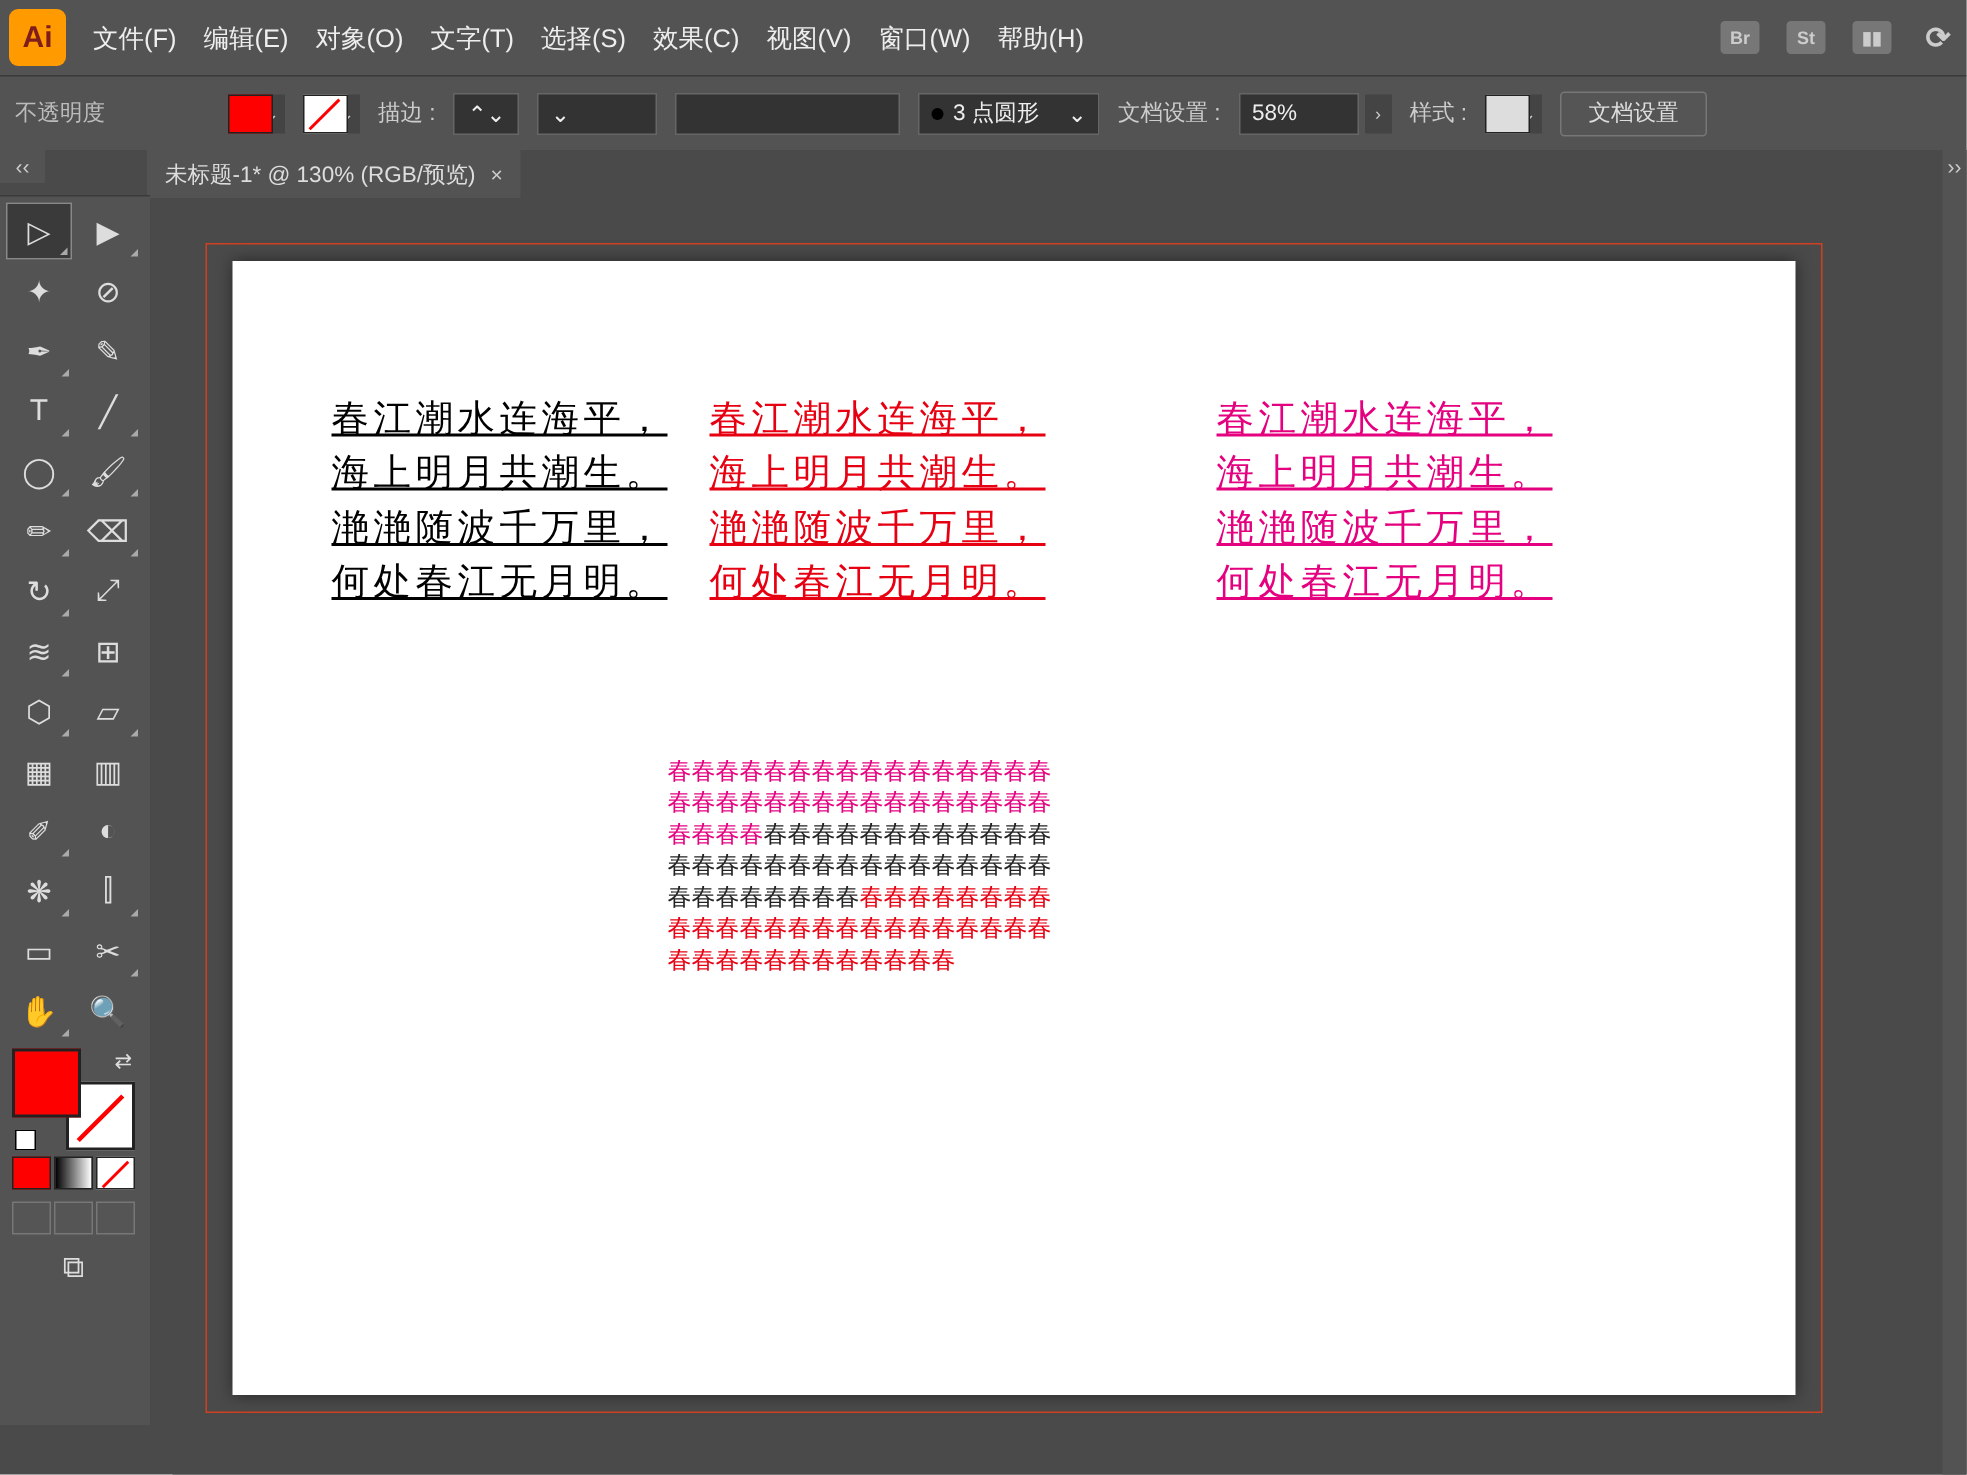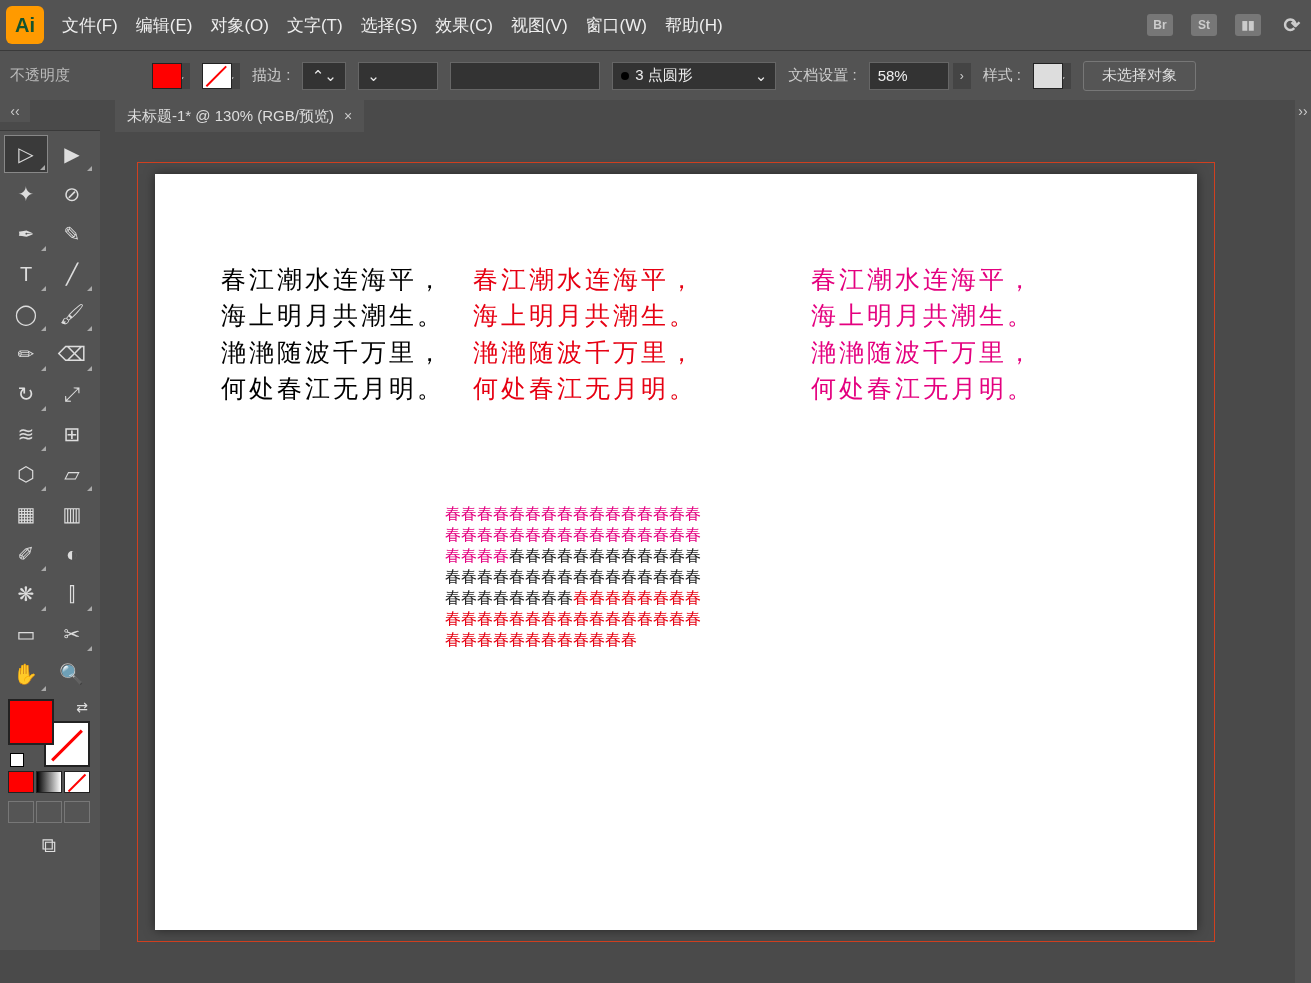--- a/index.html
+++ b/index.html
@@ -1,44 +1,44 @@
 <!DOCTYPE html>
 <html><head>
 <meta charset="utf-8">
 <style>
 * { margin: 0; padding: 0; box-sizing: border-box; font-family: "Microsoft YaHei", "SimSun", sans-serif; }
 body { background: #4a4a4a; width: 1311px; height: 983px; overflow: hidden; color: #ddd; user-select: none; }
 
 
 .menubar { height: 50px; background: #535353; display: flex; align-items: center; padding: 0 6px; gap: 18px; }
-.logo { width: 38px; height: 38px; background: #ff9a00; border-radius: 6px; display: flex; align-items: center; justify-content: center; font-weight: bold; font-size: 20px; color: #14532d; }
+.logo { width: 38px; height: 38px; background: #ff9a00; border-radius: 6px; display: flex; align-items: center; justify-content: center; font-weight: bold; font-size: 20px; color: #7f1d1d; }
 .menu-item { font-size: 17px; color: #eee; cursor: default; }
 .menubar-right { margin-left: auto; display: flex; align-items: center; gap: 18px; }
 .menubar-icon { width: 26px; height: 22px; background: #777; border-radius: 3px; display:flex; align-items:center; justify-content:center; font-size:12px; font-weight:bold; color:#ccc; }
 
 
 .controlbar { height: 50px; background: #535353; border-top: 1px solid #3a3a3a; display: flex; align-items: center; padding: 0 10px; gap: 12px; font-size: 15px; color: #ccc; }
 .sel-status { width: 130px; font-size: 15px; color: #bbb; }
 .swatch { width: 30px; height: 26px; border: 1px solid #222; position: relative; }
 .swatch.red { background: #ff0000; }
 .swatch.none { background: #fff; }
 .swatch.none::after { content:""; position:absolute; left:0; right:0; top:50%; height:2px; background:#f00; transform: rotate(-45deg) translateY(-1px);}
 .dd-chevron { width:18px; height:26px; background:#444; display:flex; align-items:center; justify-content:center; font-size:12px; color:#ccc; margin-left:-10px; }
 .field { height: 28px; background: #333; border: 1px solid #666; display:flex; align-items:center; padding:0 8px; color:#eee; }
 .field.wide { width: 150px; }
-.field.mid { width: 164px; }
+.field.mid { width: 121px; }
 .field.small { width: 80px; }
 .btn { height: 30px; padding: 0 18px; background: #555; border: 1px solid #777; display:flex; align-items:center; border-radius:3px; color:#ddd; }
 .stroke-dot { width:8px; height:8px; border-radius:50%; background:#000; margin-right:6px;}
 
 
 .dockstrip { position:absolute; left:0; top:100px; width:30px; height:22px; background:#535353; display:flex; align-items:center; justify-content:center; font-size:14px; color:#ccc;}
 
 
-.tabbar { position:absolute; left:115px; right:0; top:100px; height:32px; background:#4a4a4a; display:flex; }
+.tabbar { position:absolute; left:98px; right:0; top:100px; height:32px; background:#4a4a4a; display:flex; }
 .tab { height: 32px; background:#535353; display:flex; align-items:center; padding:0 12px; gap:10px; font-size:15px; color:#ddd; }
 .tab .close { font-size:14px; color:#ccc; }
 
 
 .toolbox { position:absolute; left:0; top:130px; width:100px; height:820px; background:#535353; border-top:1px solid #3a3a3a; display:flex; flex-wrap:wrap; align-content:flex-start; padding:4px; gap:2px;}
 .tool { width:44px; height:38px; display:flex; align-items:center; justify-content:center; font-size:20px; color:#ddd; position:relative; }
 .tool.selected { background:#3a3a3a; border:1px solid #888;}
 .tool .tri { position:absolute; right:2px; bottom:2px; width:0; height:0; border-left:5px solid transparent; border-bottom:5px solid #aaa;}
 .fillstroke { width:90px; height:72px; position:relative; margin-top:2px;}
 .fsq { position:absolute; width:46px; height:46px; border:2px solid #222;}
@@ -53,21 +53,21 @@
 .mini.grad{background:linear-gradient(to right,#000,#fff);}
 .mini.none{background:#fff;}
 .mini.none::after{content:"";position:absolute;left:0;right:0;top:50%;height:2px;background:#f00;transform:rotate(-45deg);}
 .screenmode{width:90px;height:28px;display:flex;align-items:center;justify-content:center;margin-top:6px;}
 
 
 .canvas-wrap { position:absolute; left:115px; top:132px; right:0; bottom:0; background:#4a4a4a; overflow:hidden;}
 .bleed { position:absolute; left:22px; top:30px; width:1078px; height:780px; border:1px solid #d04020; }
 .artboard { position:absolute; left:40px; top:42px; width:1042px; height:756px; background:#fff; box-shadow:0 0 10px rgba(0,0,0,.5);}
 
-.poem { position:absolute; font-family: "SimSun", serif; font-size: 25px; line-height: 1.45; letter-spacing: 3px; white-space: pre; }
+.poem { position:absolute; font-family: "SimSun", serif; font-size: 25px; line-height: 1.45; letter-spacing: 3px; white-space: pre; text-decoration: underline; }
 .poem.p1 { left: 66px; top: 88px; color:#000; }
 .poem.p2 { left: 318px; top: 88px; color:#e60012; }
 .poem.p3 { left: 656px; top: 88px; color:#e4007f; }
 
 .wrap3d { position:absolute; left: 290px; top: 330px; width: 260px; height: 260px; }
 
 
 .rightdock { position:absolute; right:0; top:100px; width:16px; height:883px; background:#535353;}
 .rightdock .grip{ width:16px; height:22px; display:flex; align-items:center; justify-content:center; font-size:14px; color:#ccc;}
 
@@ -114,21 +114,21 @@
     <span style="margin-left:auto;">⌄</span>
   </div>
   <span>文档设置 :</span>
   <div class="field small">58%</div>
   <div class="dd-chevron" style="margin-left:-8px;">›</div>
   <span>样式 :</span>
   <div style="display:flex;align-items:center;">
     <div class="swatch" style="background:#ddd;"></div>
     <div class="dd-chevron">⌄</div>
   </div>
-  <div class="btn">未选择对象</div>
+  <div class="btn">文档设置</div>
 </div>
 
 <div class="dockstrip">‹‹</div>
 
 <div class="tabbar">
   <div class="tab">
     <span>未标题-1* @ 130% (RGB/预览)</span>
     <span class="close">×</span>
   </div>
 </div>

